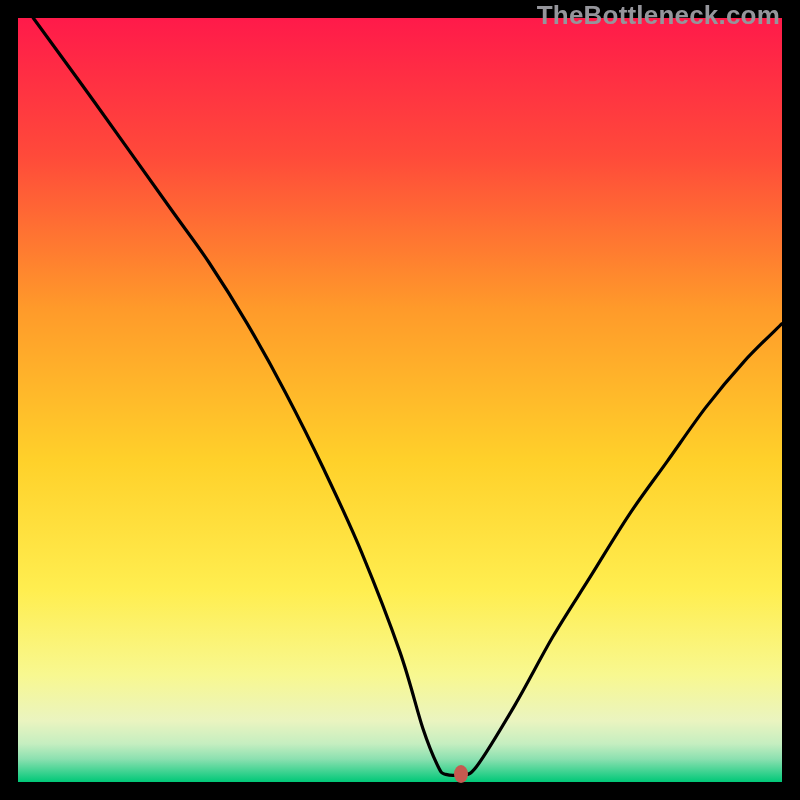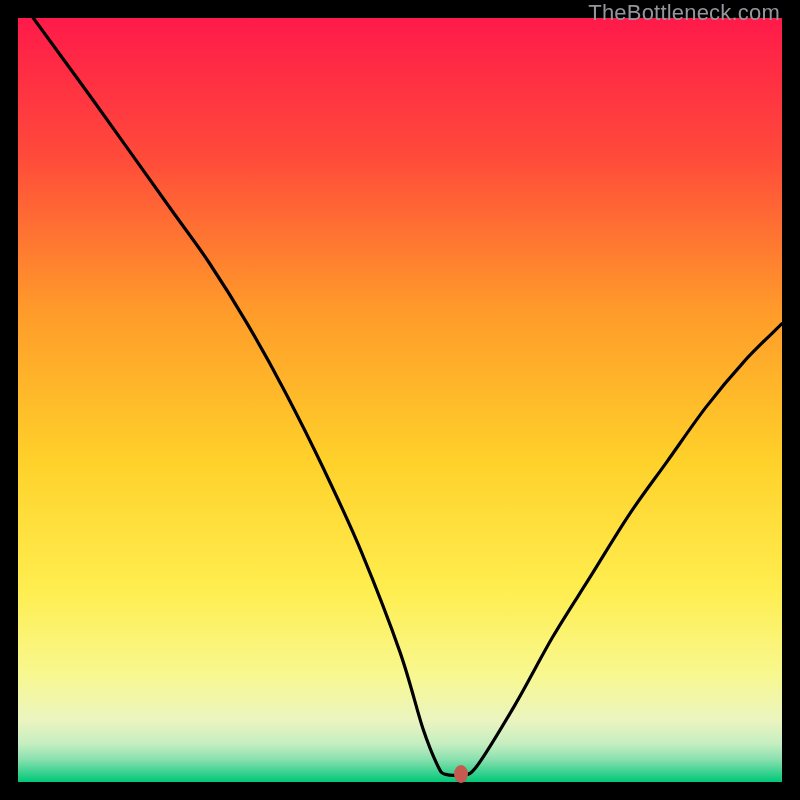--- a/index.html
+++ b/index.html
@@ -23,22 +23,22 @@
     left: 0;
     top: 0;
     width: 764px;
     height: 764px;
   }
   .watermark {
     position: absolute;
     top: 0px;
     right: 20px;
     font-family: Arial, Helvetica, sans-serif;
-    font-size: 22px;
-    font-weight: 400;
+    font-size: 26px;
+    font-weight: 700;
     color: #95959b;
     letter-spacing: 0.2px;
   }
   .marker {
     position: absolute;
     width: 14px;
     height: 18px;
     border-radius: 7px / 9px;
     background: #c55a50;
   }

